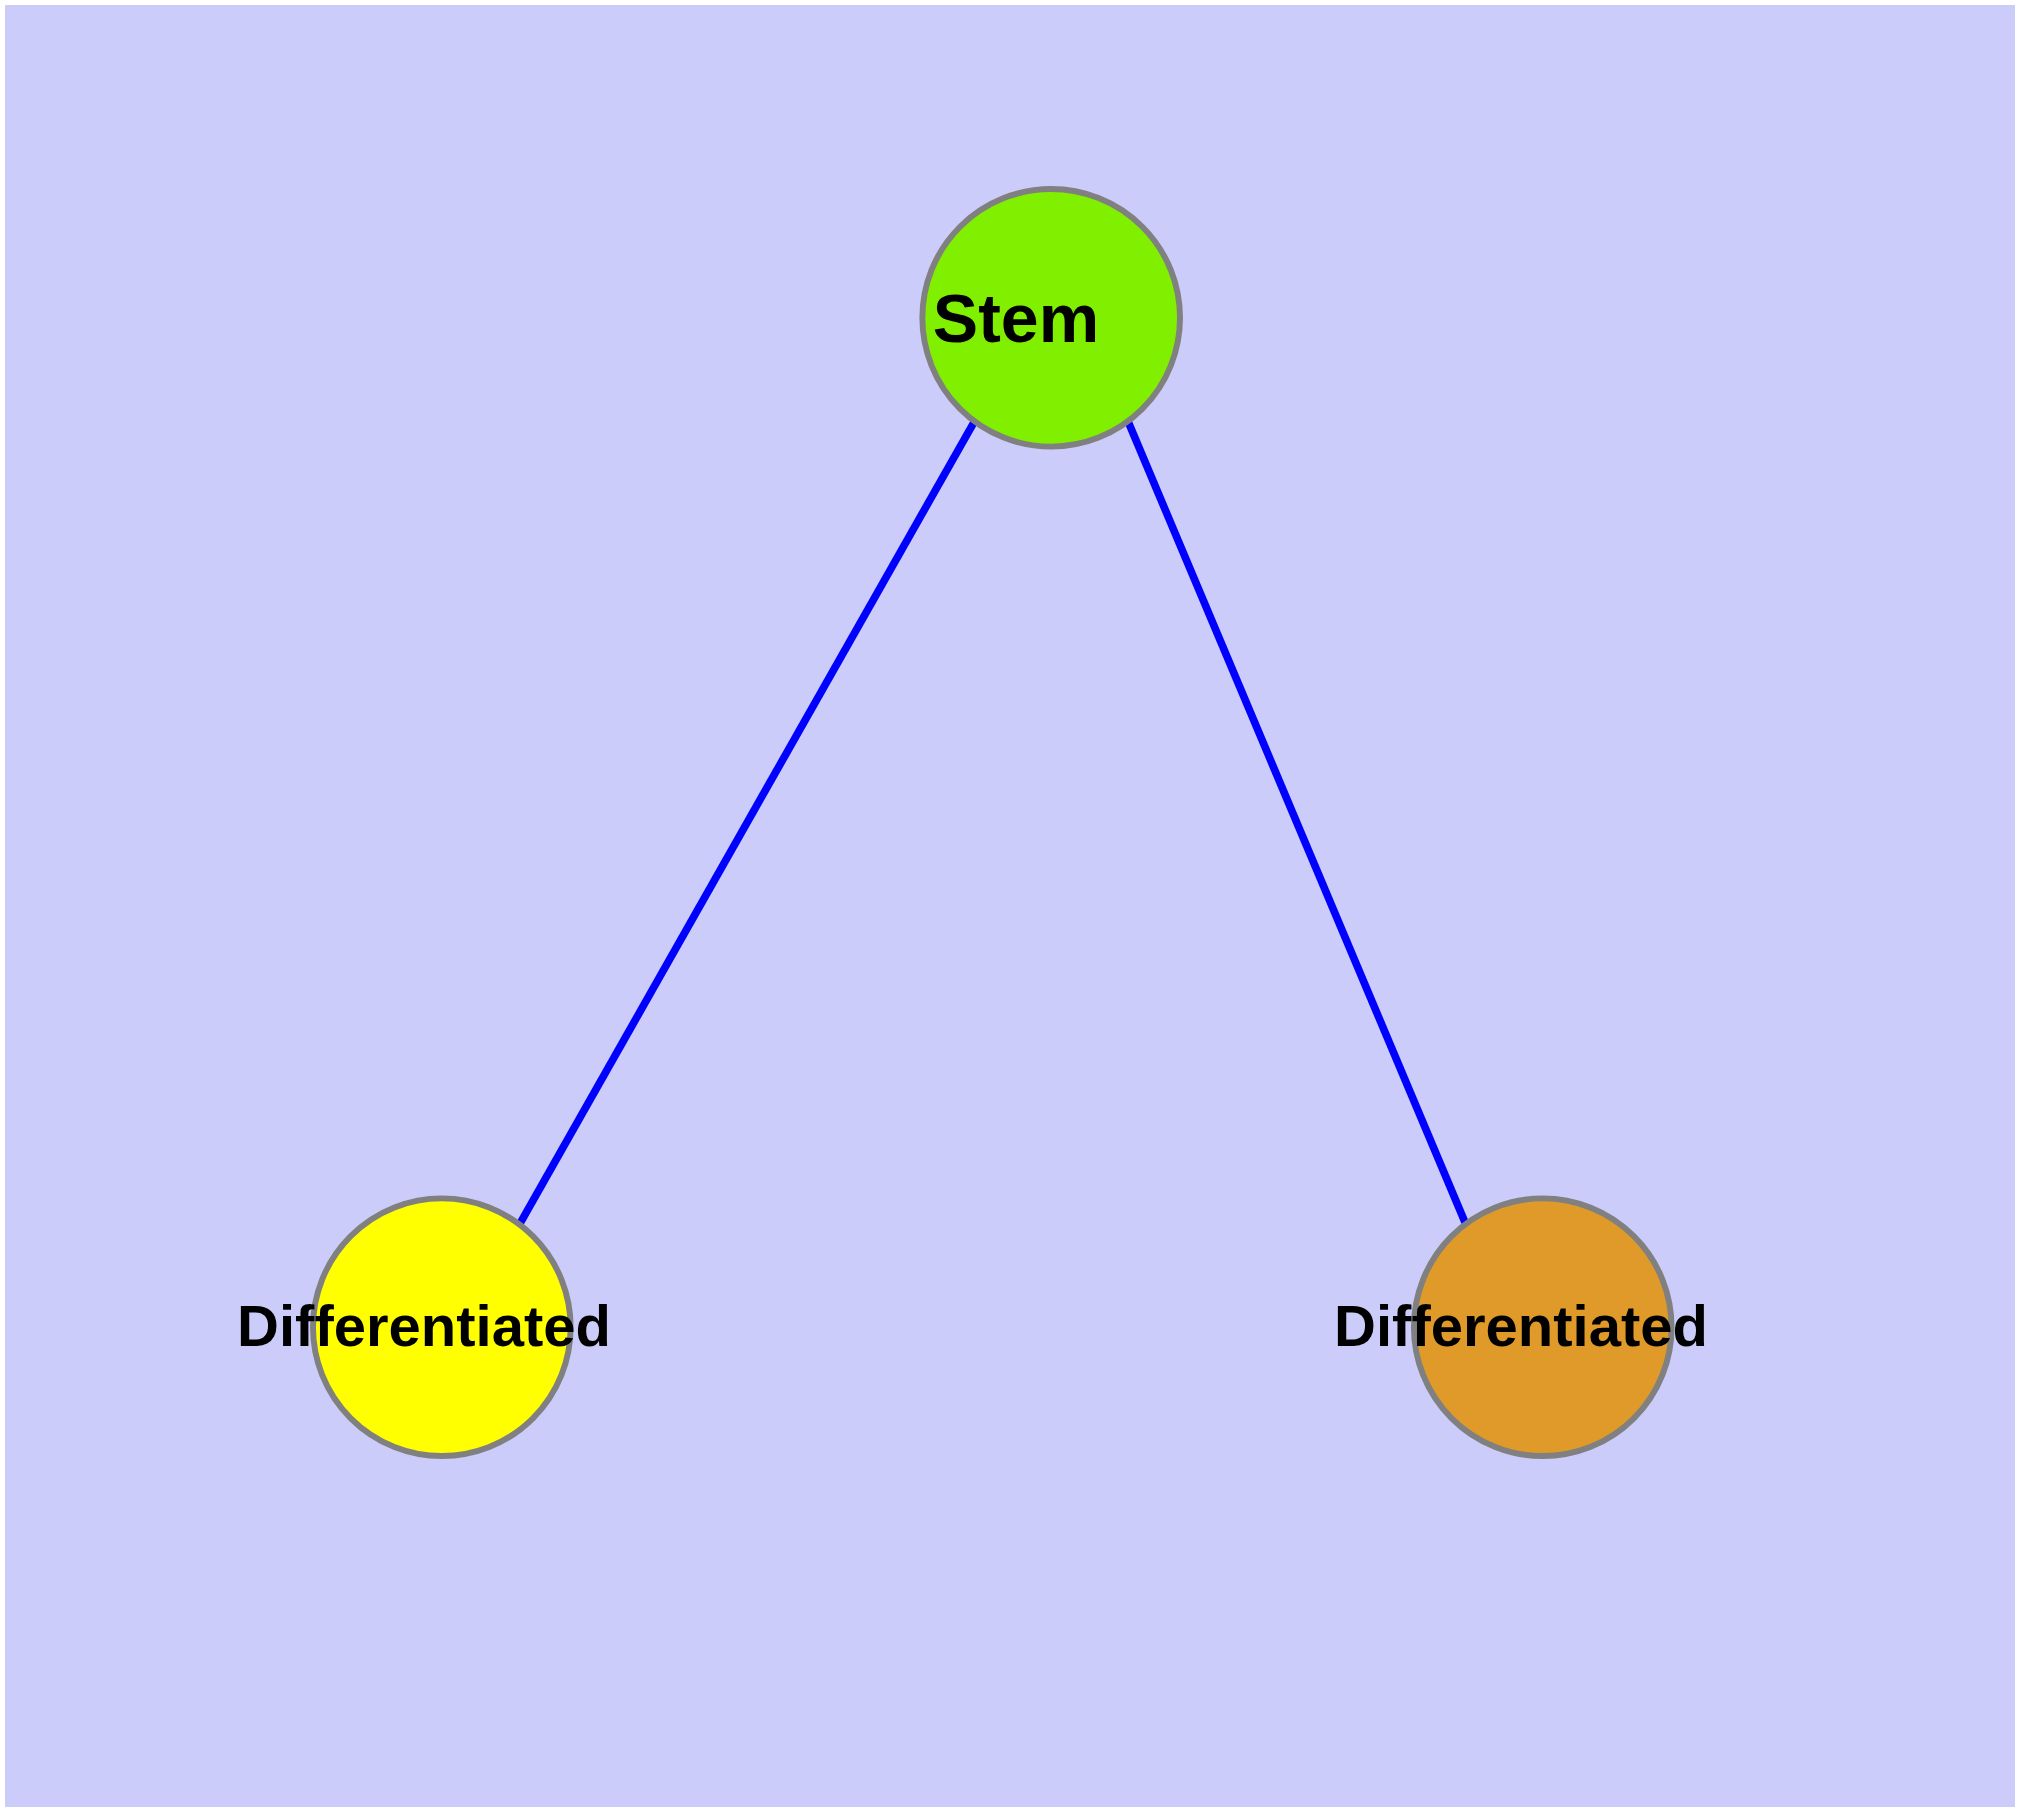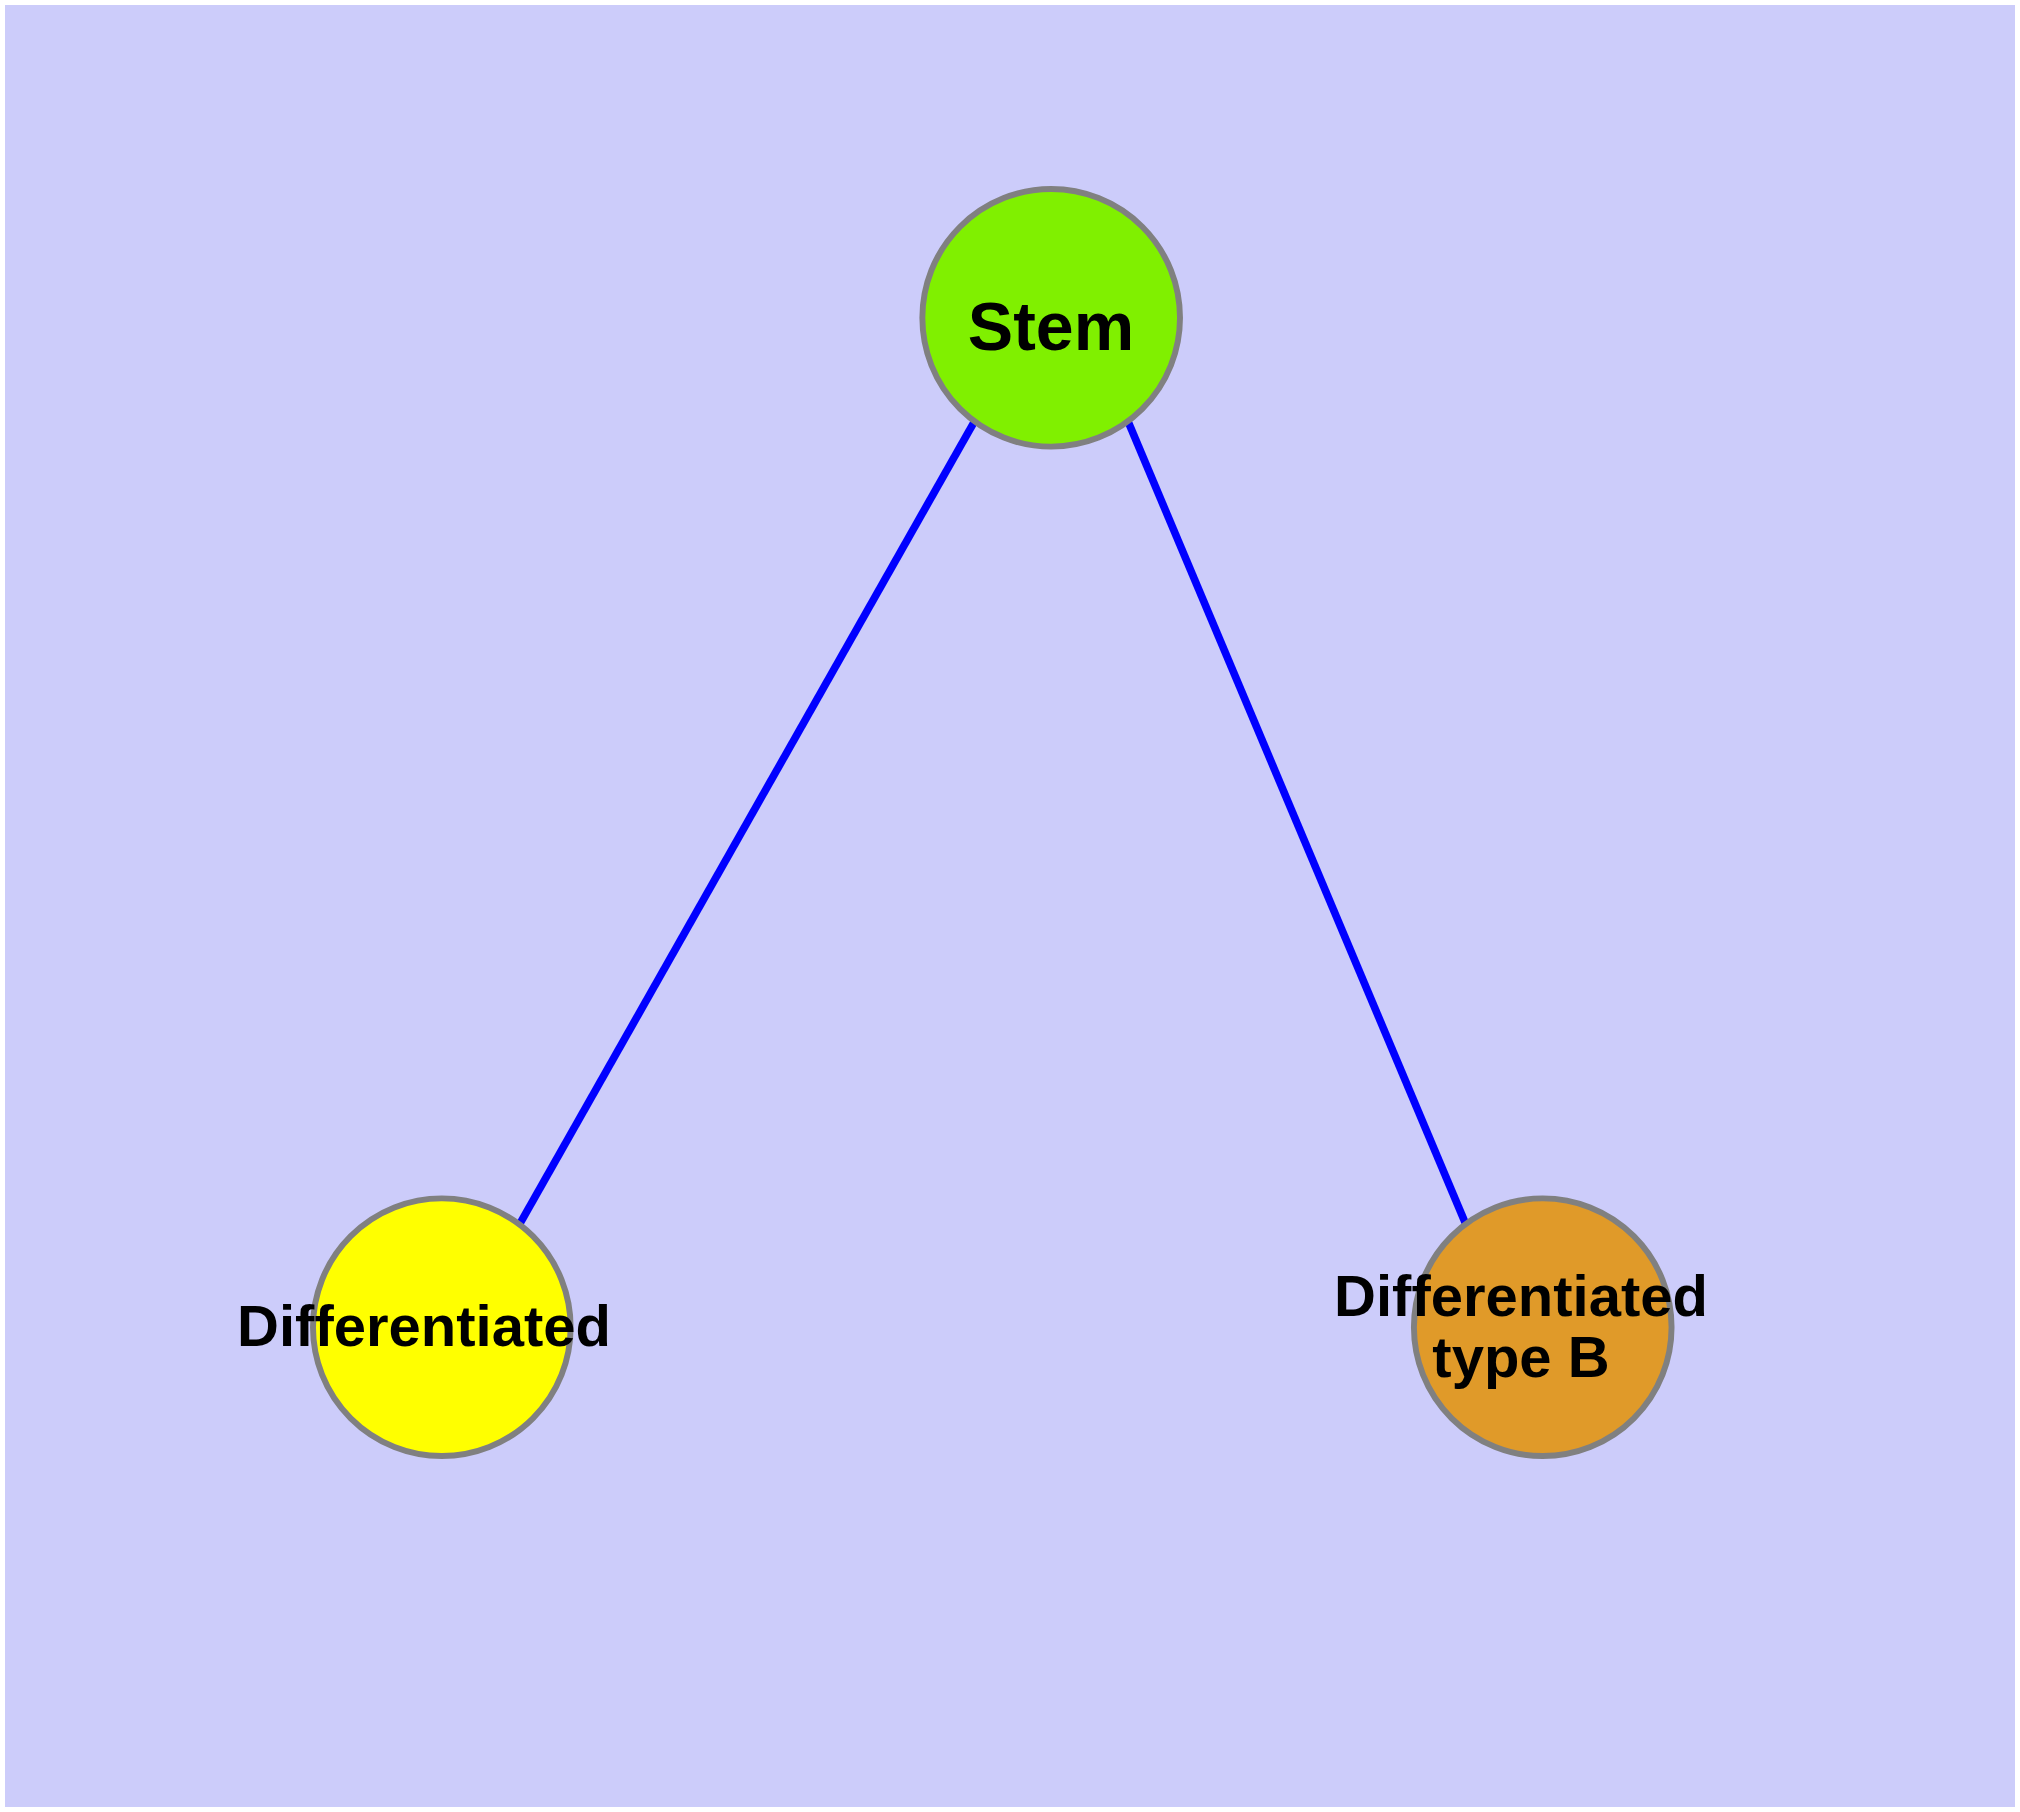--- a/index.html
+++ b/index.html
@@ -60,20 +60,20 @@
       <line x1="1149" y1="498" x2="613" y2="1444" stroke="#0000ff" stroke-width="9" stroke-linecap="butt"></line>
       <line x1="1331" y1="498" x2="1729" y2="1444" stroke="#0000ff" stroke-width="9" stroke-linecap="butt"></line>
     </g>
     <g>
       <circle cx="1240" cy="375" r="152" fill="#80f000" stroke="#808080" stroke-width="7"></circle>
       <circle cx="521" cy="1566" r="152" fill="#ffff00" stroke="#808080" stroke-width="7"></circle>
       <circle cx="1820" cy="1566" r="152" fill="#e09a29" stroke="#808080" stroke-width="7"></circle>
     </g>
   </svg>
 
-  <div class="node-label single" style="left:1051px; top:318px;margin-top:8px;">Stem</div>
+  <div class="node-label single" style="left:1016px; top:318px;">Stem</div>
 
   <div class="node-label" style="left:424px; top:1326px;"><span>Differentiated</span><br></div>
 
-  <div class="node-label" style="left:1521px; top:1326px;"><span>Differentiated</span><br><span>type B</span></div>
+  <div class="node-label" style="left:1521px; top:1326px;"><span>Differentiated</span><br></div>
 
 </div>
 
 
 </body></html>

